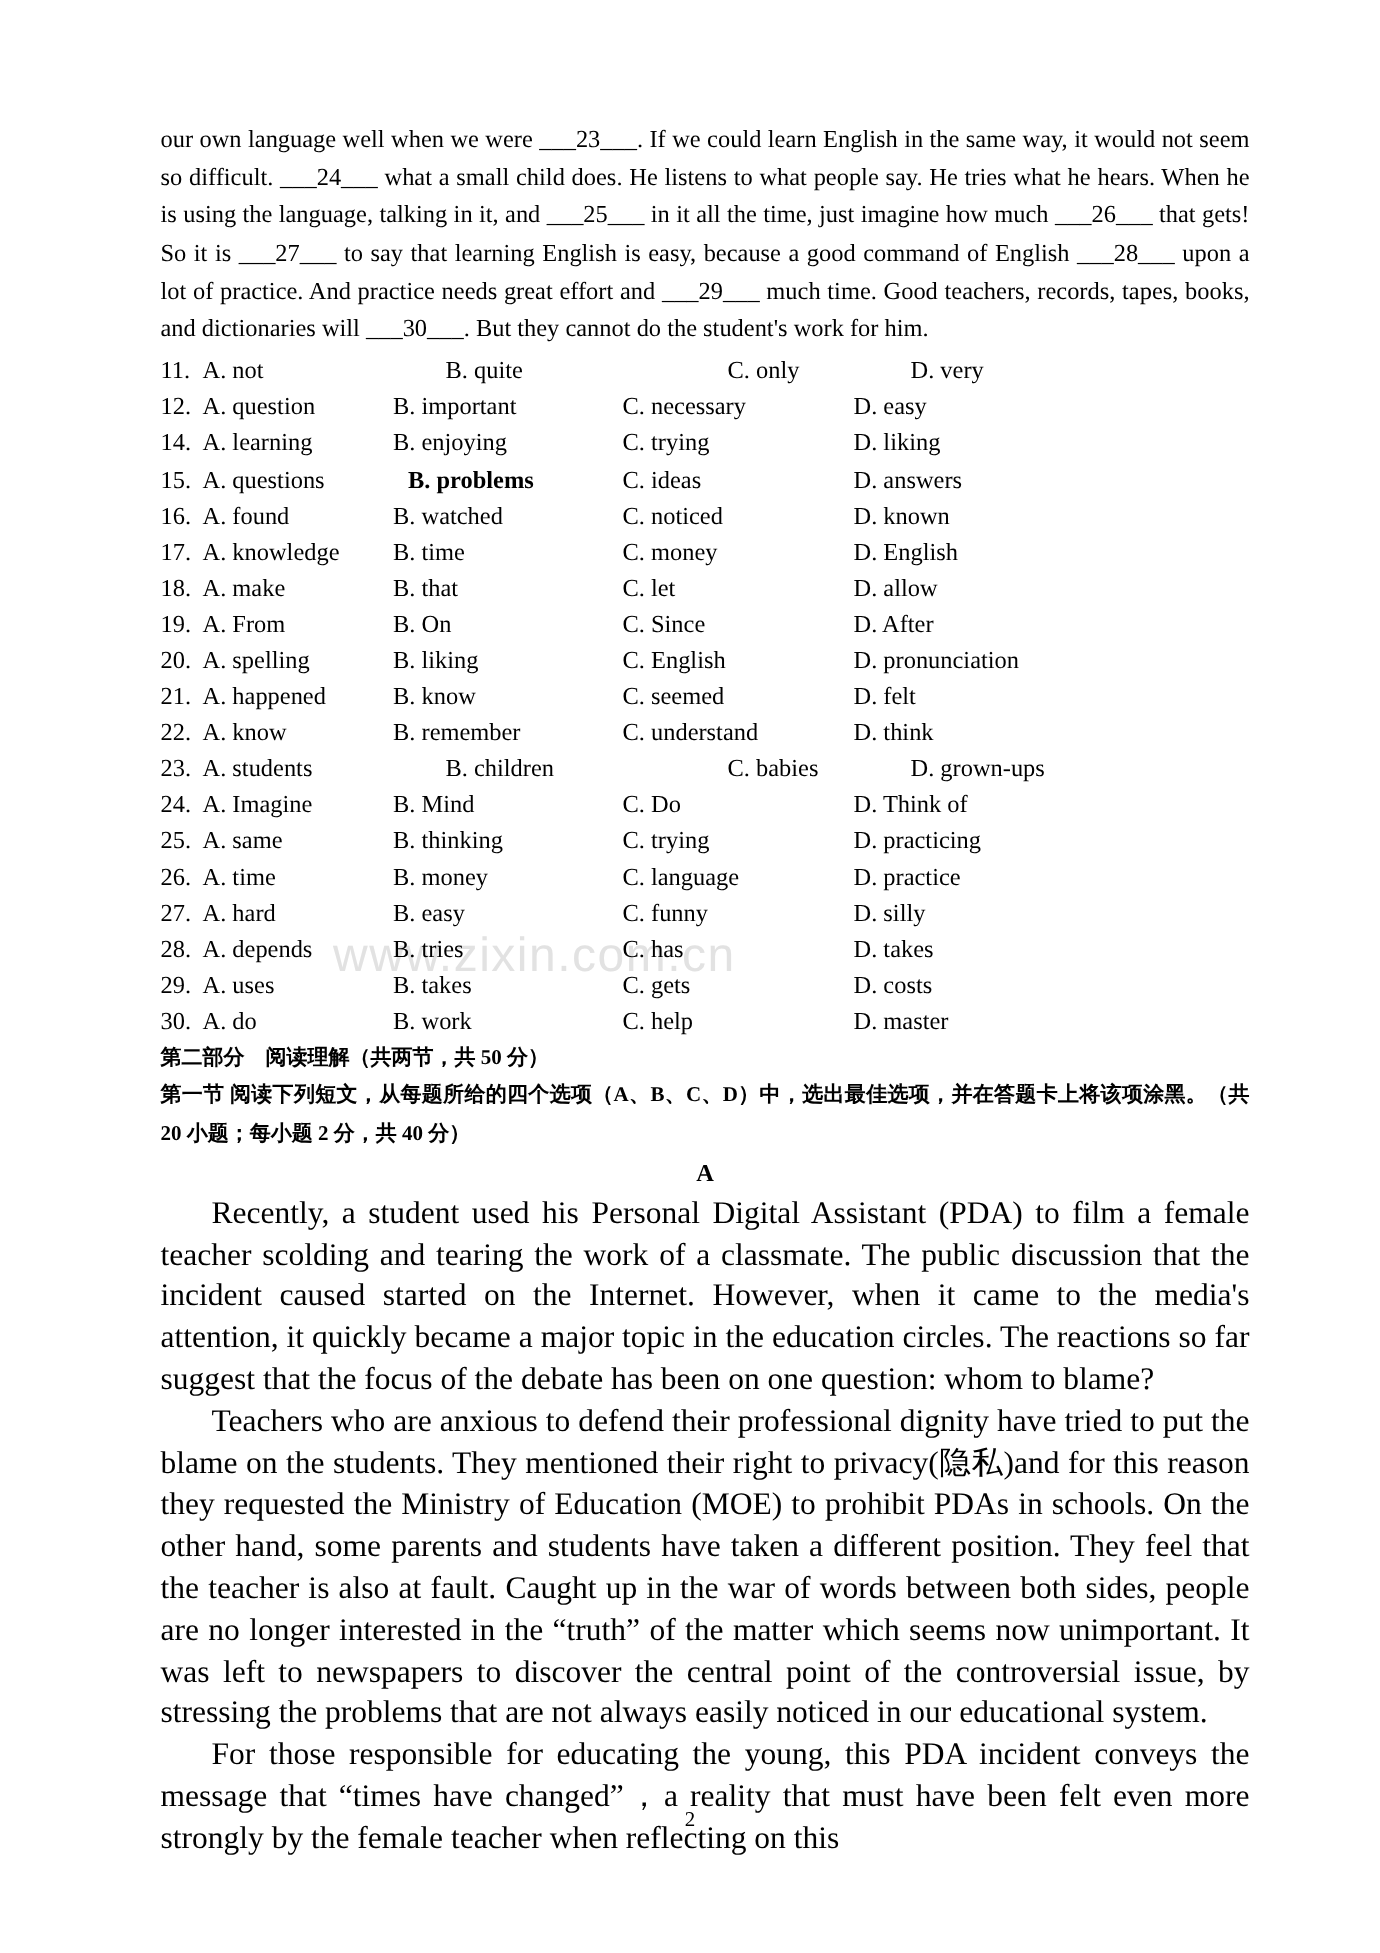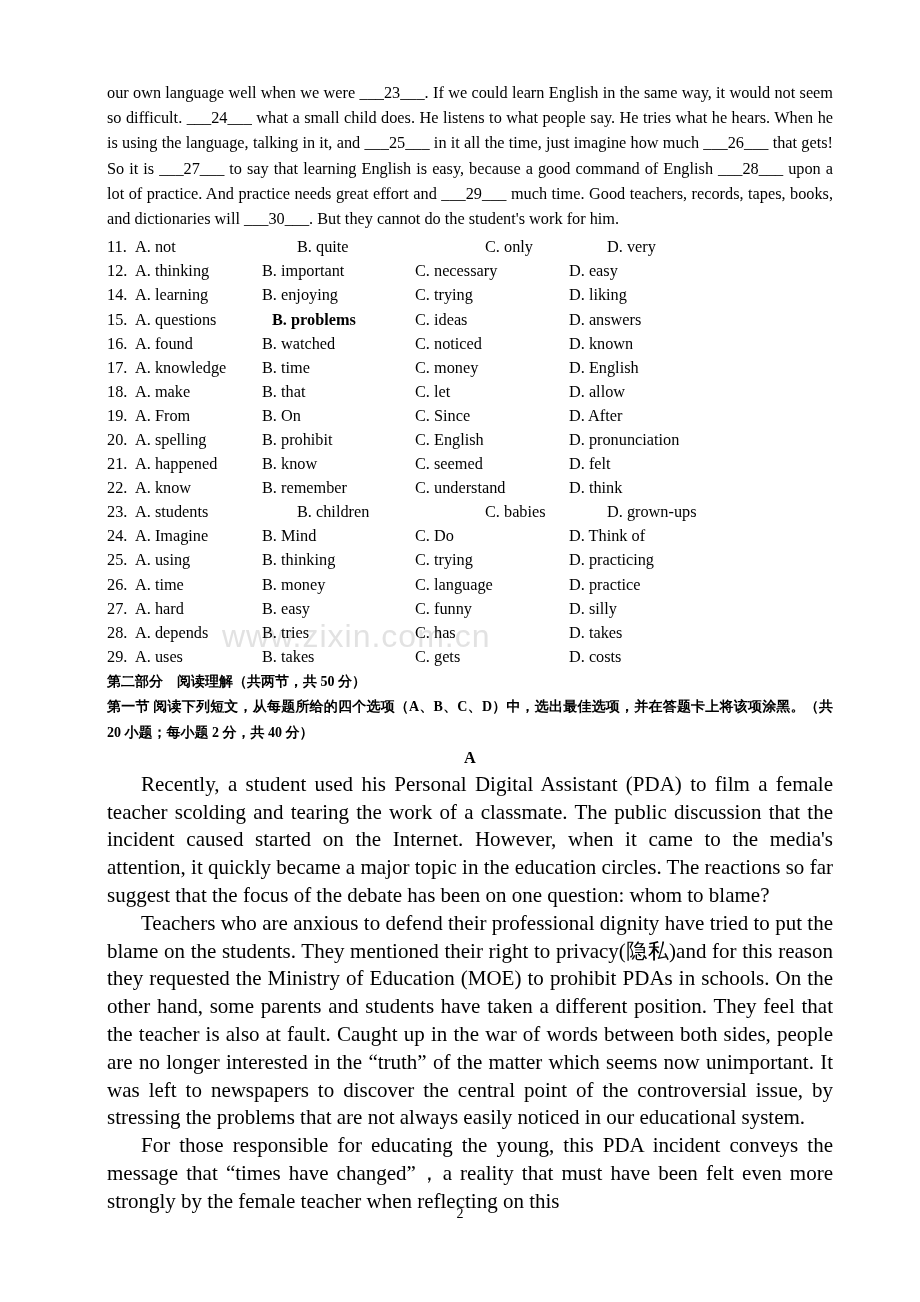--- a/index.html
+++ b/index.html
@@ -142,21 +142,21 @@
       <li class="opt-row wide">
         <span class="opt-a">11.</span>
         <span class="opt-a" style="left:28px">A. not</span>
         <span class="opt-b">B. quite</span>
         <span class="opt-c">C. only</span>
         <span class="opt-d">D. very</span>
       </li>
 
       <li class="opt-row">
         <span class="opt-a">12.</span>
-        <span class="opt-a" style="left:28px">A. thinking</span>
+        <span class="opt-a" style="left:28px">A. question</span>
         <span class="opt-b">B. important</span>
         <span class="opt-c">C. necessary</span>
         <span class="opt-d">D. easy</span>
       </li>
 
 
       <li class="opt-row">
         <span class="opt-a">14.</span>
         <span class="opt-a" style="left:28px">A. learning</span>
         <span class="opt-b">B. enjoying</span>
@@ -200,21 +200,21 @@
         <span class="opt-a">19.</span>
         <span class="opt-a" style="left:28px">A. From</span>
         <span class="opt-b">B. On</span>
         <span class="opt-c">C. Since</span>
         <span class="opt-d">D. After</span>
       </li>
 
       <li class="opt-row">
         <span class="opt-a">20.</span>
         <span class="opt-a" style="left:28px">A. spelling</span>
-        <span class="opt-b">B. prohibit</span>
+        <span class="opt-b">B. liking</span>
         <span class="opt-c">C. English</span>
         <span class="opt-d">D. pronunciation</span>
       </li>
 
       <li class="opt-row">
         <span class="opt-a">21.</span>
         <span class="opt-a" style="left:28px">A. happened</span>
         <span class="opt-b">B. know</span>
         <span class="opt-c">C. seemed</span>
         <span class="opt-d">D. felt</span>
@@ -239,21 +239,21 @@
       <li class="opt-row">
         <span class="opt-a">24.</span>
         <span class="opt-a" style="left:28px">A. Imagine</span>
         <span class="opt-b">B. Mind</span>
         <span class="opt-c">C. Do</span>
         <span class="opt-d">D. Think of</span>
       </li>
 
       <li class="opt-row">
         <span class="opt-a">25.</span>
-        <span class="opt-a" style="left:28px">A. using</span>
+        <span class="opt-a" style="left:28px">A. same</span>
         <span class="opt-b">B. thinking</span>
         <span class="opt-c">C. trying</span>
         <span class="opt-d">D. practicing</span>
       </li>
 
       <li class="opt-row">
         <span class="opt-a">26.</span>
         <span class="opt-a" style="left:28px">A. time</span>
         <span class="opt-b">B. money</span>
         <span class="opt-c">C. language</span>
@@ -277,20 +277,27 @@
       </li>
 
       <li class="opt-row">
         <span class="opt-a">29.</span>
         <span class="opt-a" style="left:28px">A. uses</span>
         <span class="opt-b">B. takes</span>
         <span class="opt-c">C. gets</span>
         <span class="opt-d">D. costs</span>
       </li>
 
+      <li class="opt-row">
+        <span class="opt-a">30.</span>
+        <span class="opt-a" style="left:28px">A. do</span>
+        <span class="opt-b">B. work</span>
+        <span class="opt-c">C. help</span>
+        <span class="opt-d">D. master</span>
+      </li>
 
     </ul>
 
     <p class="cn-heading">第二部分　阅读理解（共两节，共 50 分）</p>
     <p class="cn-heading">第一节 阅读下列短文，从每题所给的四个选项（A、B、C、D）中，选出最佳选项，并在答题卡上将该项涂黑。（共 20 小题；每小题 2 分，共 40 分）</p>
 
     <p class="passage-label">A</p>
 
     <p class="passage-para">Recently, a student used his Personal Digital Assistant (PDA) to film a female teacher scolding and tearing the work of a classmate. The public discussion that the incident caused started on the Internet. However, when it came to the media's attention, it quickly became a major topic in the education circles. The reactions so far suggest that the focus of  the debate has been on one question: whom to blame?</p>
     <p class="passage-para">Teachers who are anxious to defend their professional dignity have tried to put the blame on the students. They mentioned their right to privacy(隐私)and for this reason they requested the Ministry of Education (MOE) to prohibit PDAs in schools. On the other hand, some parents and students have taken a different position. They feel that the teacher is also at fault. Caught up in the war of words between both sides, people are no longer interested in the “truth” of the matter which seems now unimportant. It was left to newspapers to discover the central point of the controversial issue, by stressing the problems that are not always easily noticed in our educational system.</p>

